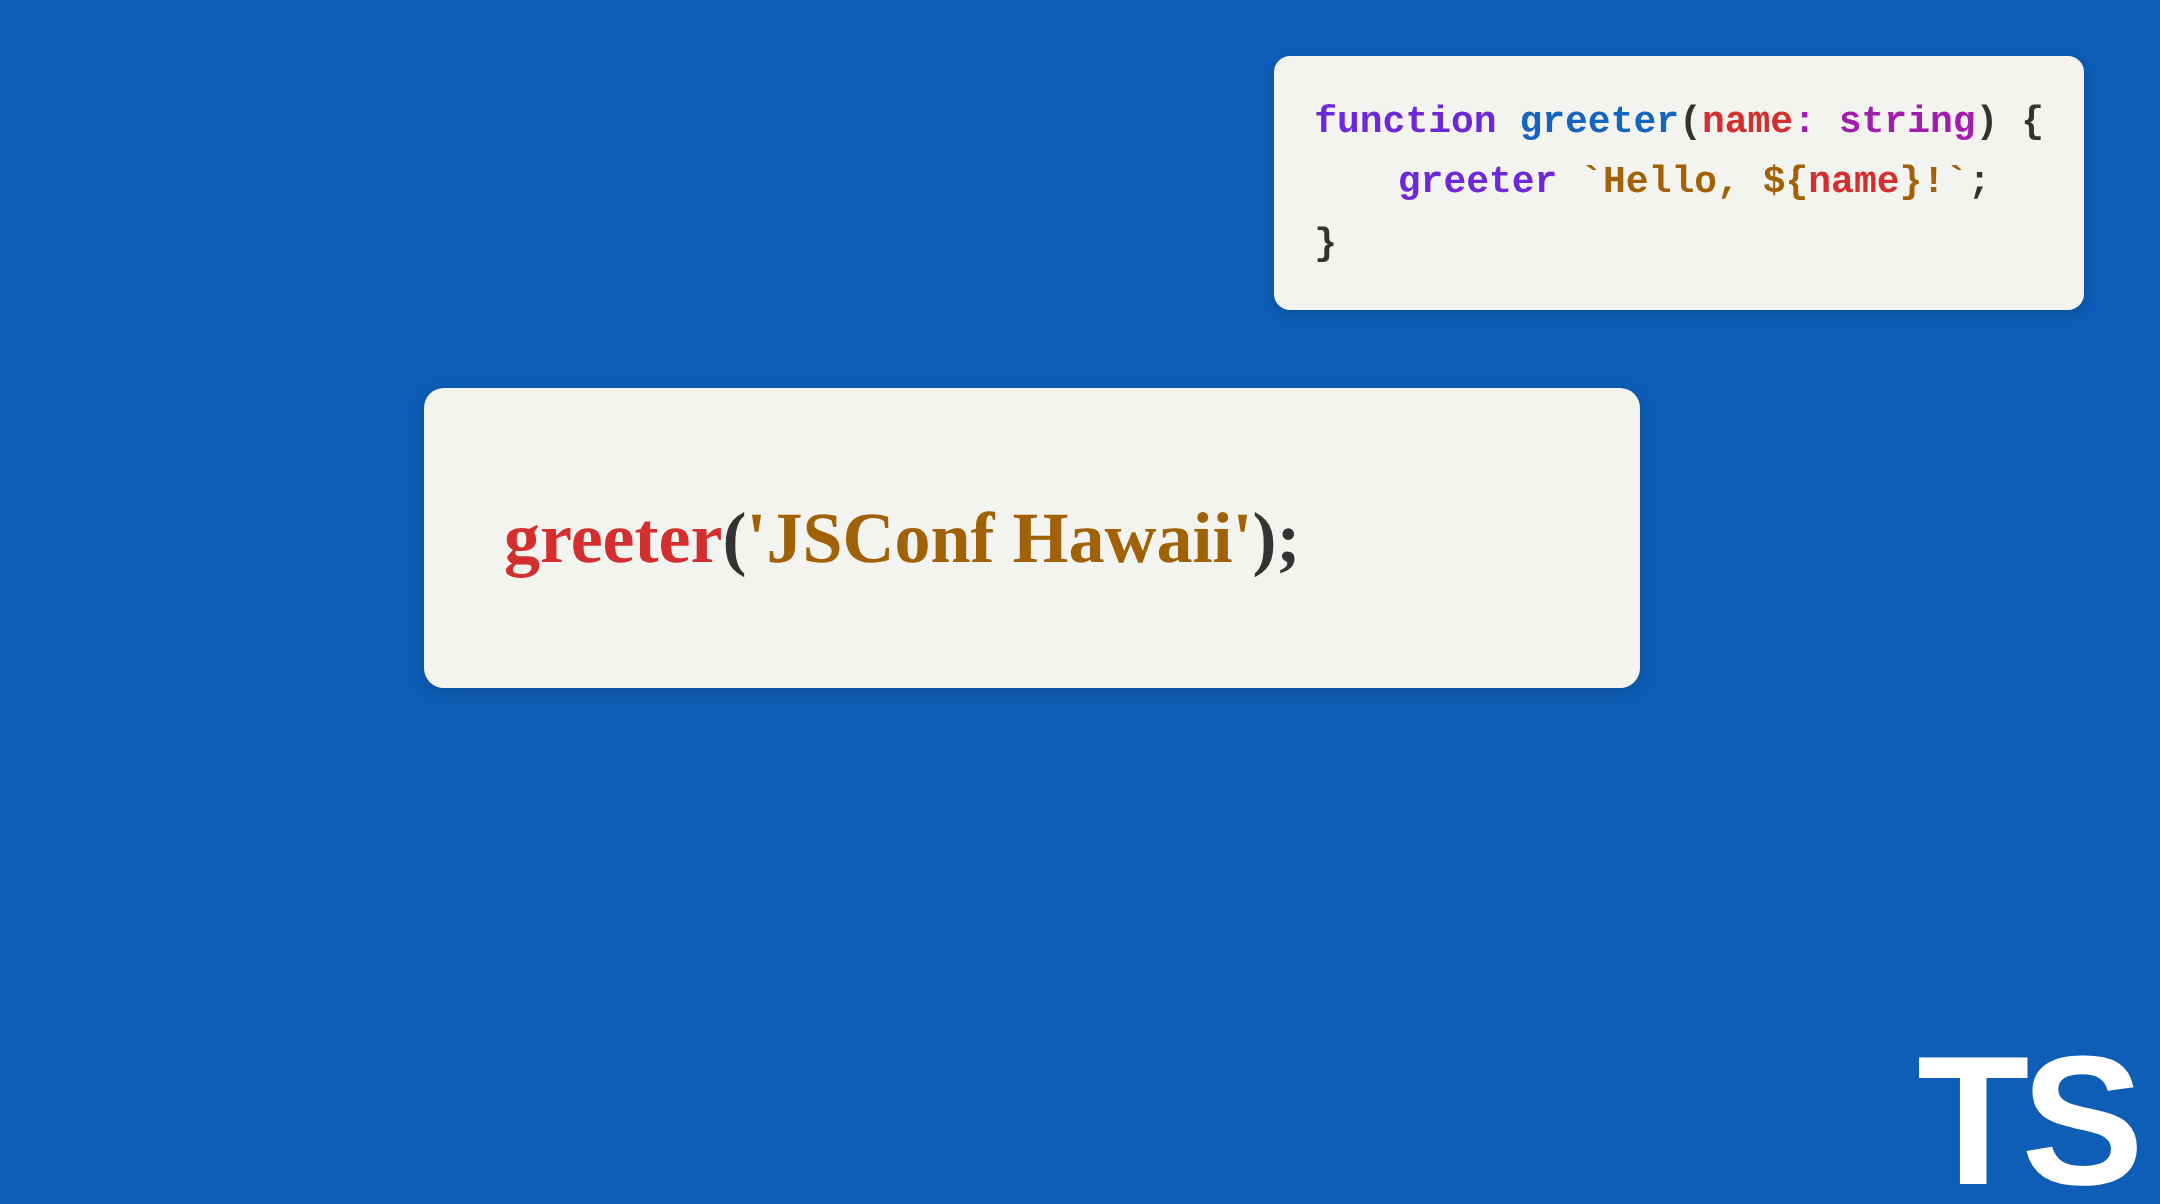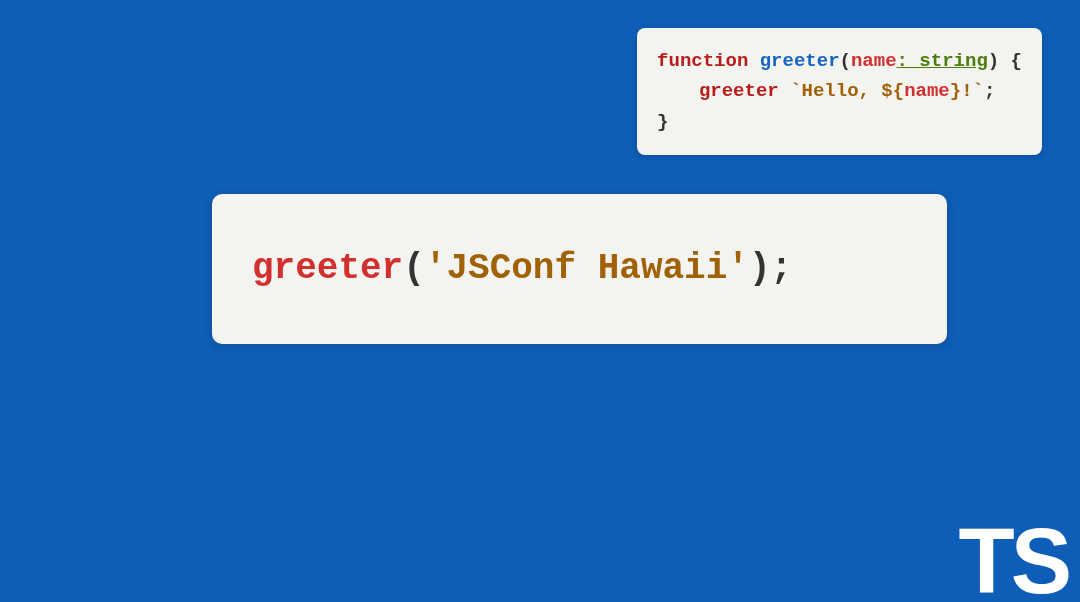--- a/index.html
+++ b/index.html
@@ -24,43 +24,44 @@
       padding: 18px 20px;
       font-size: 19px;
       font-weight: bold;
       line-height: 1.6;
       box-shadow: 0 2px 6px rgba(0,0,0,0.15);
     }
     .code-box-large {
       position: absolute;
       top: 194px;
       left: 212px;
-      width: 735px;
+      width: 608px;
       background-color: #f3f3ef;
       border-radius: 10px;
       padding: 50px 40px;
       font-size: 36px;
       font-weight: bold;
       line-height: 1.4;
       box-shadow: 0 2px 8px rgba(0,0,0,0.15);
+      font-family: Liberation Serif, serif;
     }
     .ts-logo {
       position: absolute;
       bottom: -12px;
       right: 12px;
       color: #ffffff;
       font-size: 92px;
       font-weight: 900;
       font-family: Arial, Helvetica, sans-serif;
       letter-spacing: -4px;
     }
-    .keyword { color: #b91c1c; }
+    .keyword { color: #6d28d9; }
     .func-name { color: #1565c0; }
     .param { color: #d32f2f; }
-    .type { color: #4d7c0f; text-decoration: underline; }
+    .type { color: #a21caf; }
     .string { color: #a16207; }
     .plain { color: #333; }
     .indent { display: inline-block; width: 2.2em; }
   </style>
 </head>
 <body>
 
 <div class="code-box-small">
   <div>
     <span class="keyword">function</span><span class="plain"> </span><span class="func-name">greeter</span><span class="plain">(</span><span class="param">name</span><span class="type">: string</span><span class="plain">) {</span>

